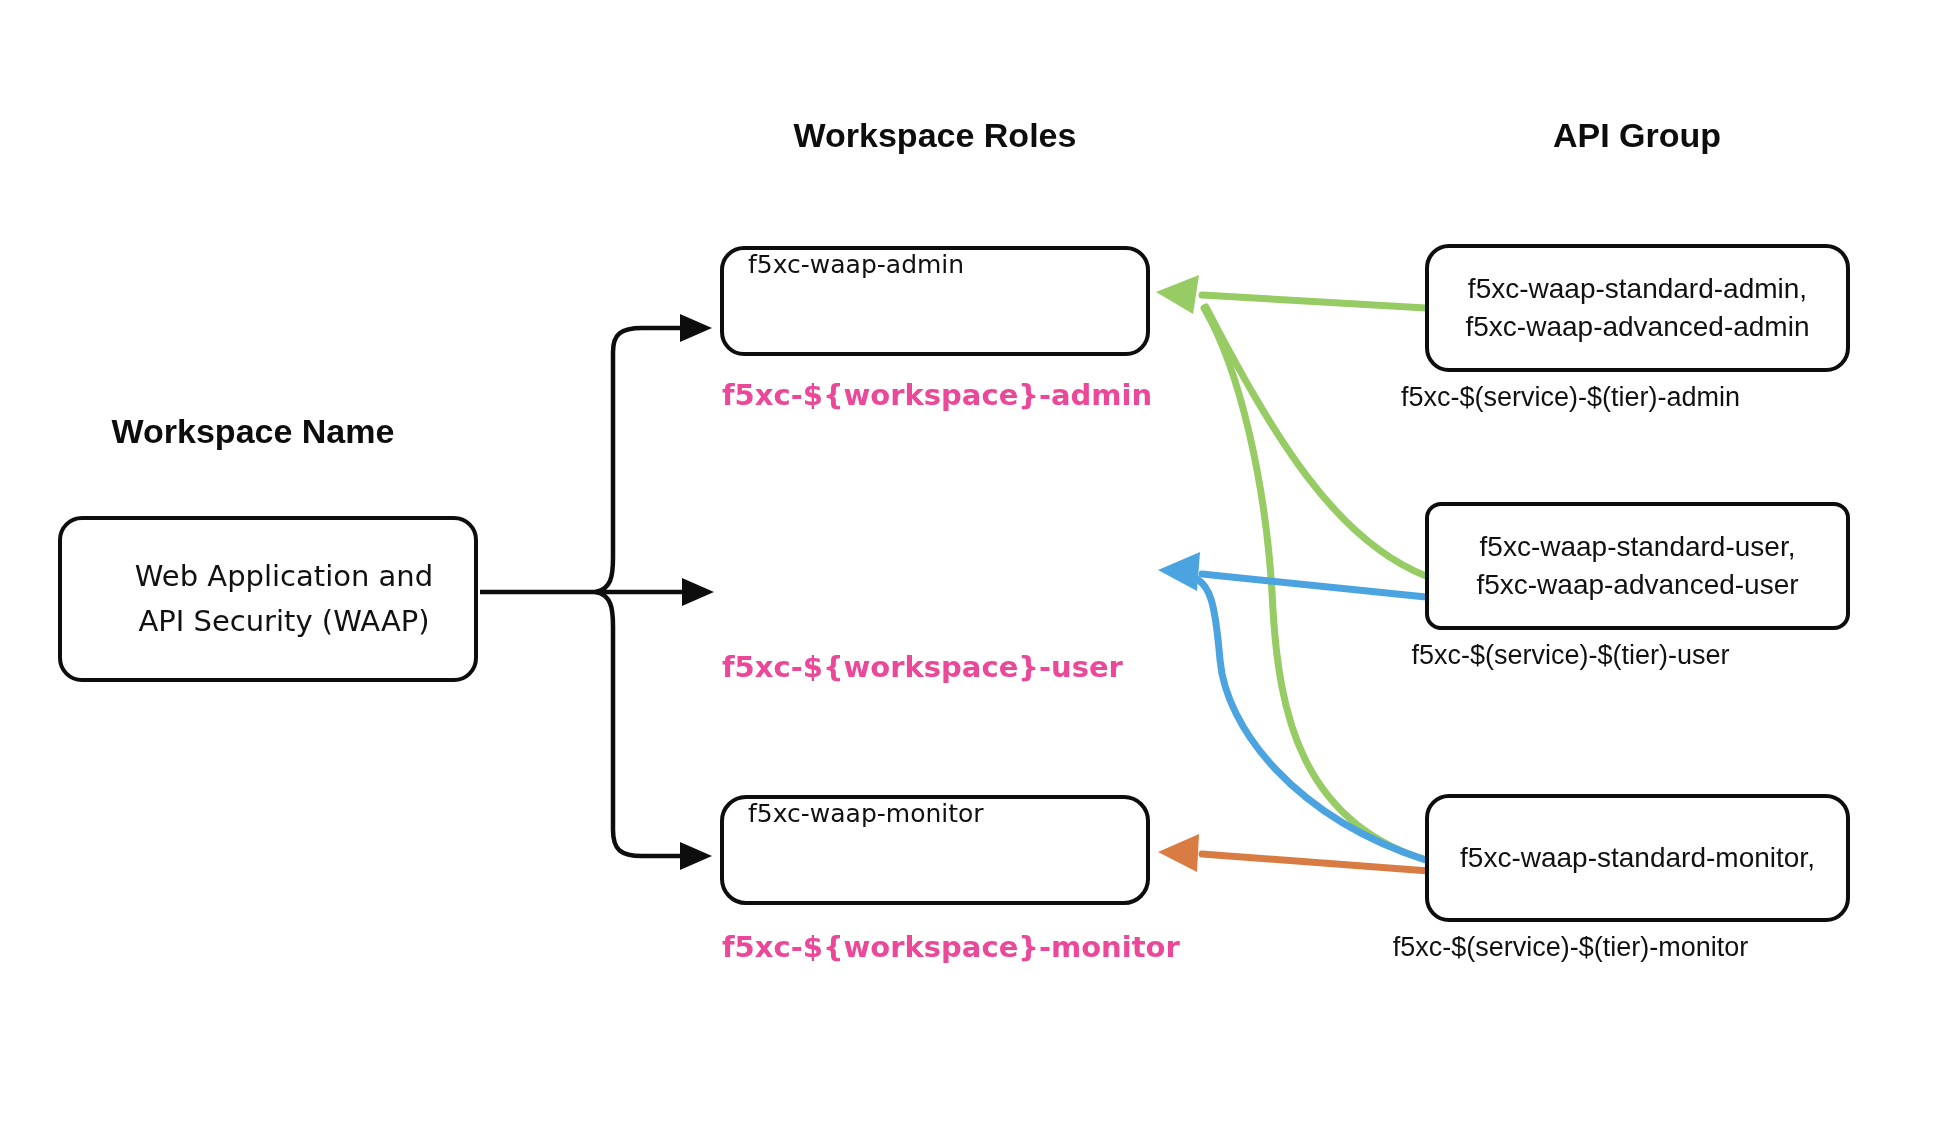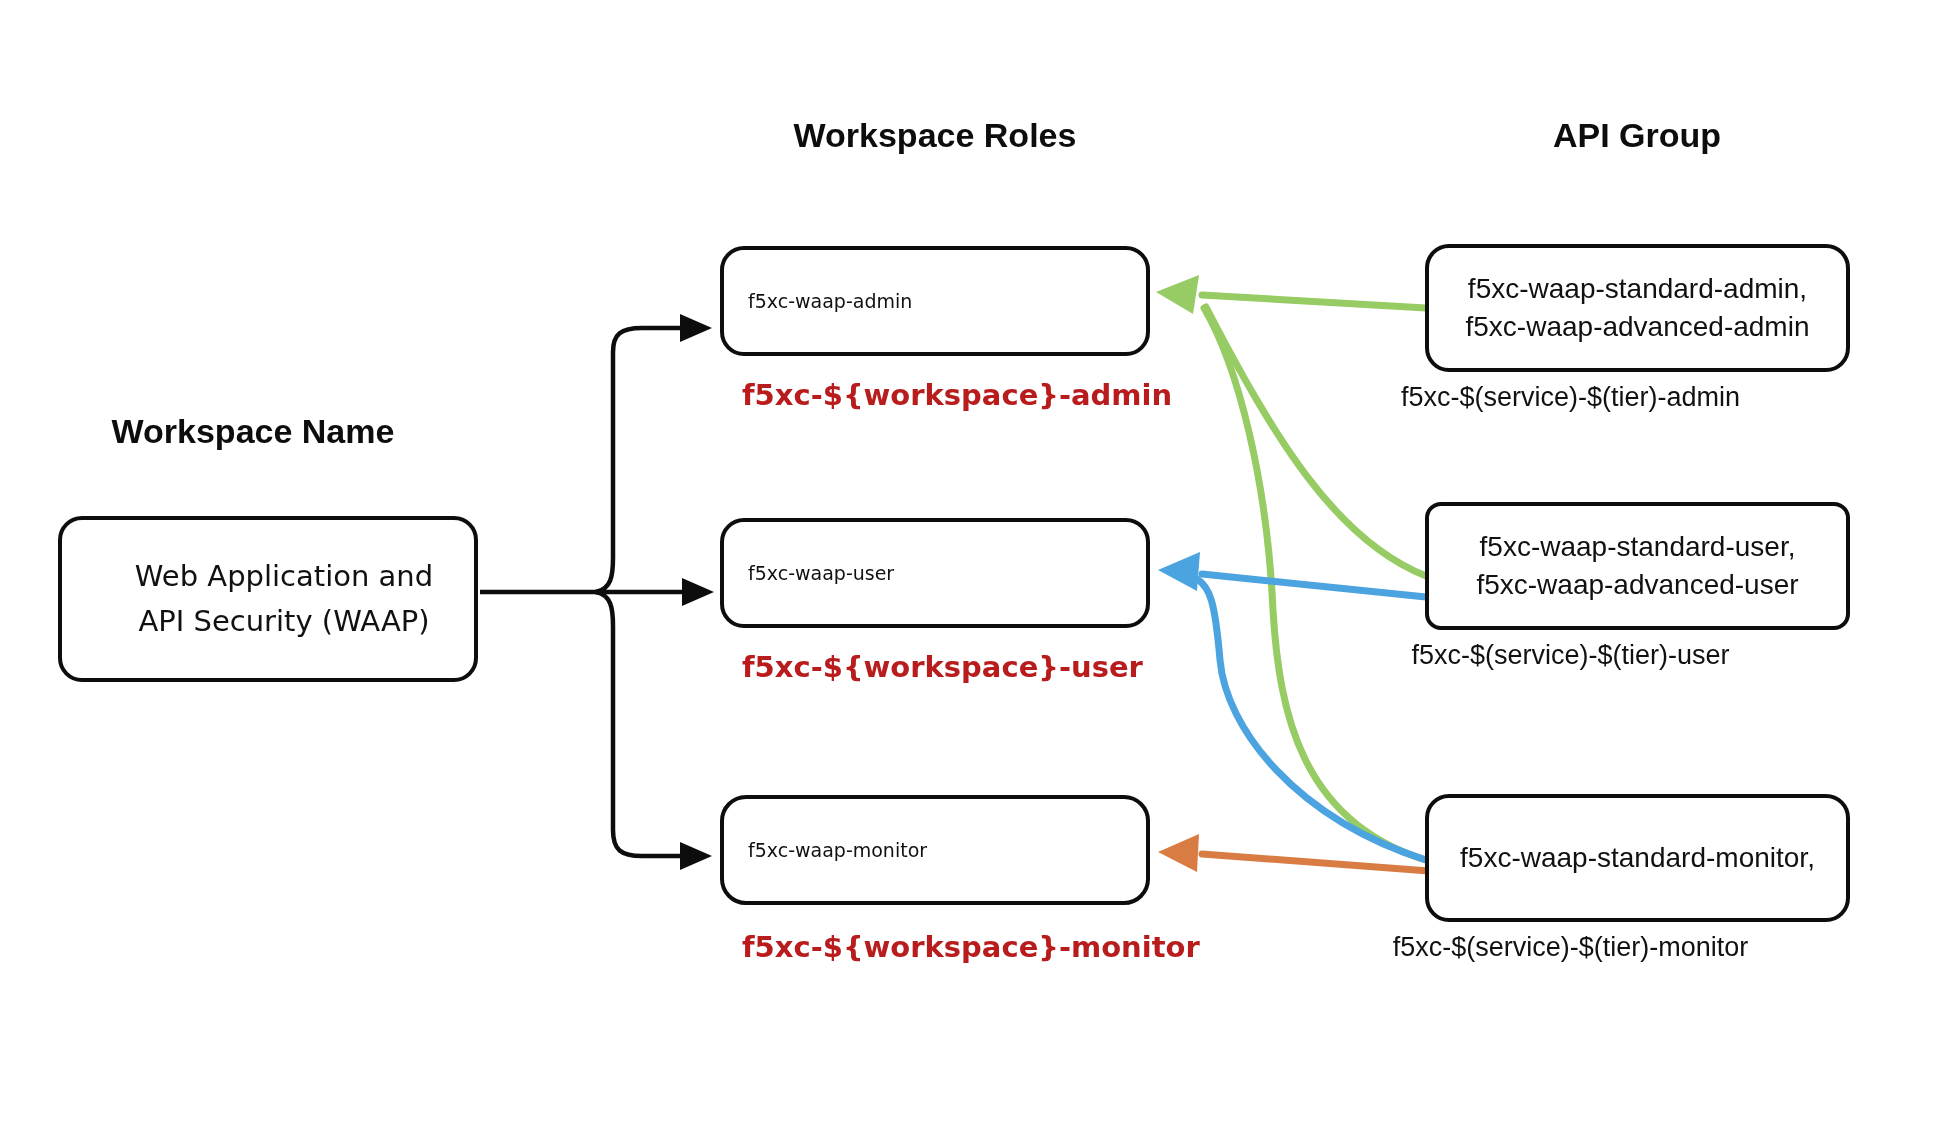--- a/index.html
+++ b/index.html
@@ -24,49 +24,48 @@
   .node{
     position:absolute;
     background:#ffffff;
     border:4px solid #0d0d0d;
     border-radius:24px;
     box-sizing:border-box;
     display:flex;
   }
   .role-box{
     width:430px;height:110px;
-    align-items:center;
     padding-left:24px;
     font-family:"DejaVu Sans", sans-serif;
-    font-size:19px;
+    font-size:25px;
     color:#111111;
   }
   .waap-box{
     left:58px;top:516px;width:420px;height:166px;
     flex-direction:column;
     align-items:center;justify-content:center;
     font-family:"DejaVu Sans", sans-serif;
     font-size:29px;line-height:45px;
     color:#111111;text-align:center;padding-left:32px;
   }
   .api-box{
     left:1425px;width:425px;height:128px;
     flex-direction:column;
     align-items:center;justify-content:center;
     font-family:"Liberation Sans", sans-serif;
     font-size:28px;line-height:38px;
     color:#111111;text-align:center;
   }
   .role-template{
     position:absolute;
-    left:742px;
+    left:722px;
     font-family:"DejaVu Sans", sans-serif;
     font-size:29px;
     font-weight:600;
-    color:#b91c1c;
+    color:#ec4899;
     white-space:nowrap;
   }
   .group-template{
     position:absolute;
     left:1358px;width:425px;
     text-align:center;
     font-family:"Liberation Sans", sans-serif;
     font-size:27px;
     color:#111111;
     white-space:nowrap;
@@ -106,23 +105,20 @@
   <div class="node waap-box">
     <span>Web Application and</span>
     <span>API Security (WAAP)</span>
   </div>
 
   <div class="node role-box" style="left:720px;top:246px;">
     <span>f5xc-waap-admin</span>
   </div>
   <div class="role-template" style="top:378px;">f5xc-${workspace}-admin</div>
 
-  <div class="node role-box" style="left:720px;top:518px;">
-    <span>f5xc-waap-user</span>
-  </div>
   <div class="role-template" style="top:650px;">f5xc-${workspace}-user</div>
 
   <div class="node role-box" style="left:720px;top:795px;border-radius:26px;">
     <span>f5xc-waap-monitor</span>
   </div>
   <div class="role-template" style="top:930px;">f5xc-${workspace}-monitor</div>
 
   <div class="node api-box" style="top:244px;">
     <span>f5xc-waap-standard-admin,</span>
     <span>f5xc-waap-advanced-admin</span>

